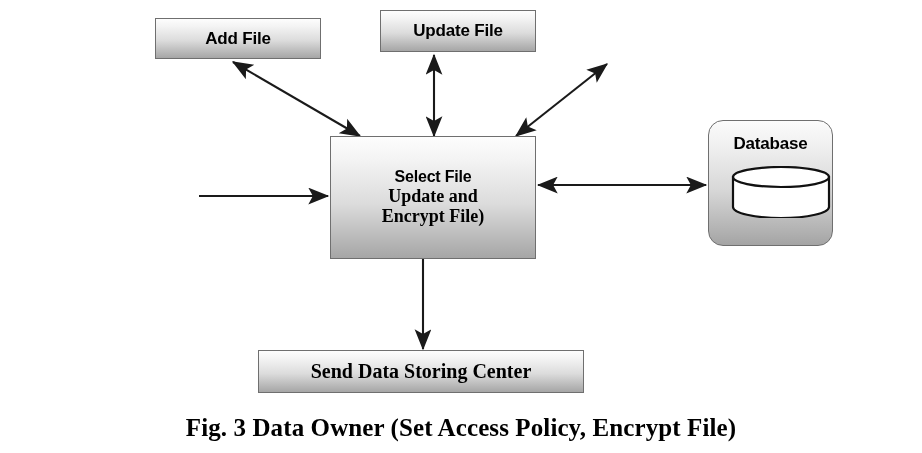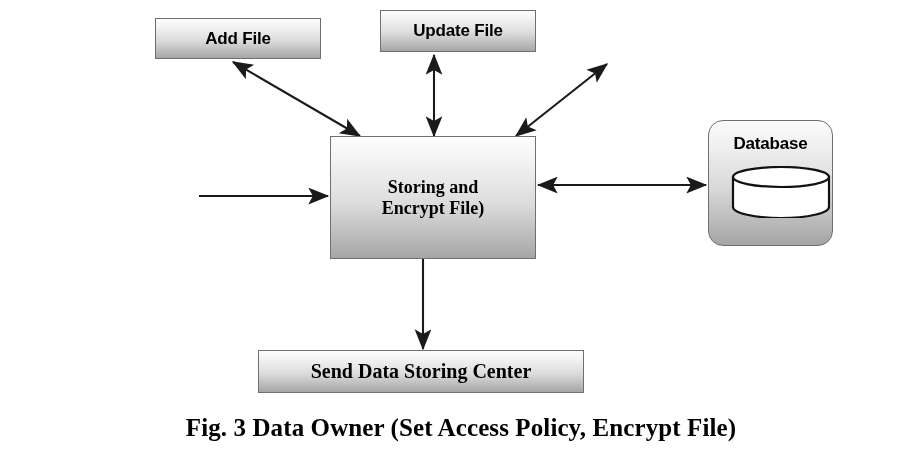--- a/index.html
+++ b/index.html
@@ -128,21 +128,22 @@
     <span class="node-label sans-cond">Add File</span>
   </div>
 
   <div class="node" id="box-update-file">
     <span class="node-label sans-cond">Update File</span>
   </div>
 
 
 
   <div class="node" id="box-select-file">
-    <span class="node-label serif-b line-rest">Storing and</span>
+    <span class="node-label sans-cond line-1">Select File</span>
+    <span class="node-label serif-b line-rest">Update and</span>
     <span class="node-label serif-b line-rest">Encrypt File)</span>
   </div>
 
   <div class="node" id="box-send-center">
     <span class="node-label serif-b">Send Data Storing Center</span>
   </div>
 
   <div id="box-database">
     <div id="db-title" class="sans-cond">Database</div>
     <svg id="db-cylinder" viewBox="0 0 100 52" xmlns="http://www.w3.org/2000/svg">

